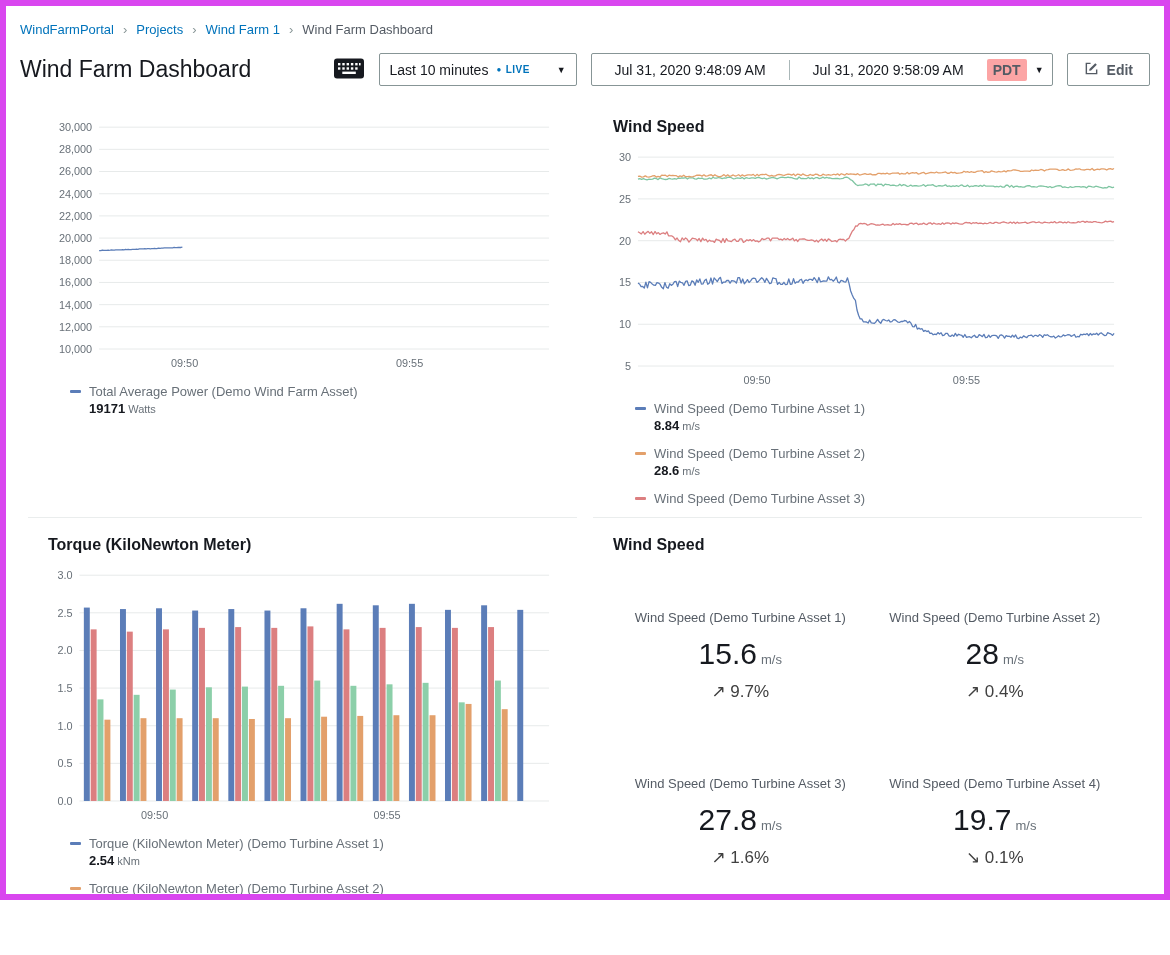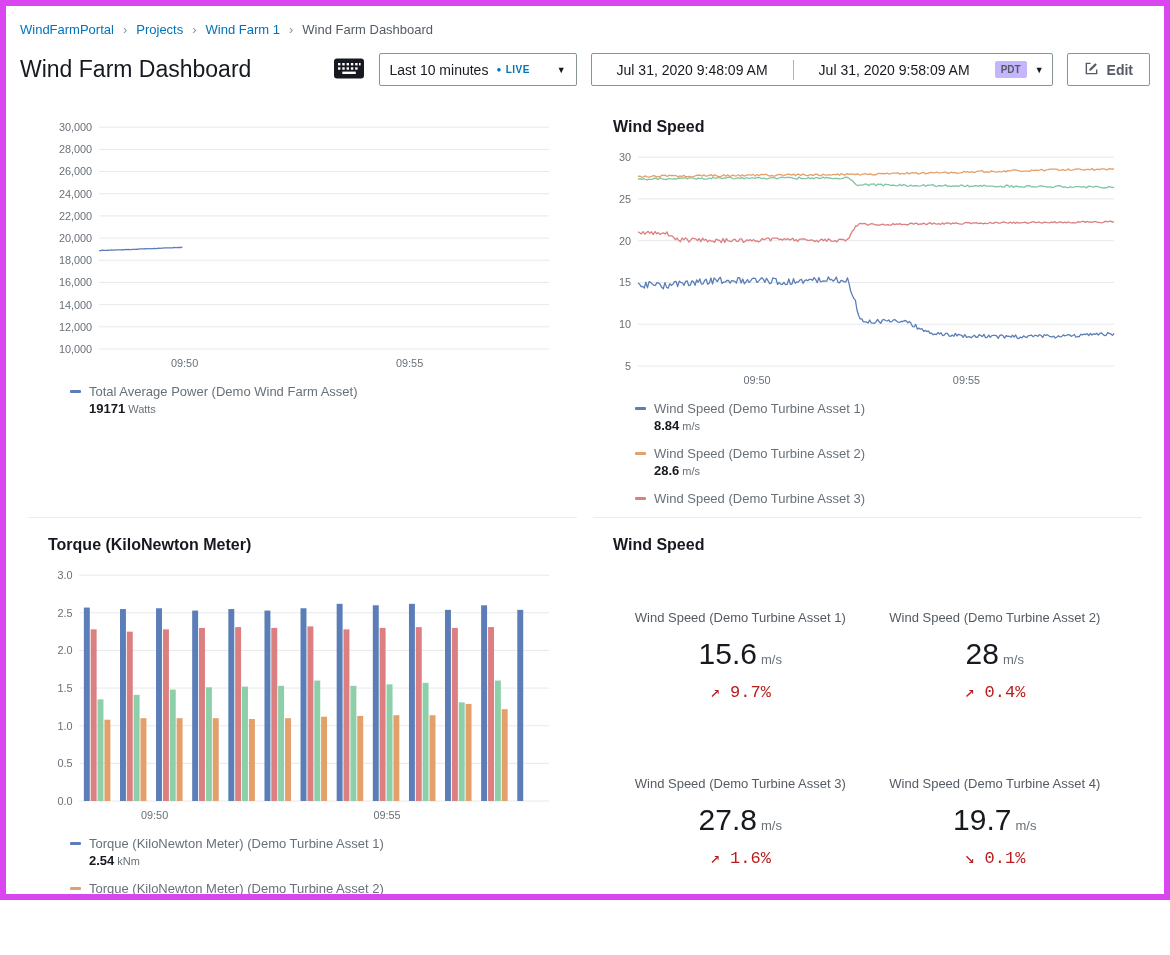--- a/index.html
+++ b/index.html
@@ -16,21 +16,21 @@
   .controls{margin-left:auto;display:flex;align-items:center;gap:14px;}
   .kbd-btn{background:none;border:none;padding:0;cursor:pointer;display:flex;align-items:center;}
   .select,.date-range,.edit-btn{box-sizing:border-box;height:33px;border:1px solid #879596;border-radius:2px;background:#fff;display:flex;align-items:center;font-family:inherit;}
   .select{width:198px;padding:0 10px;font-size:14px;color:#16191f;cursor:pointer;gap:6px;}
   .live{display:flex;align-items:center;gap:4px;color:#0073bb;font-size:10px;font-weight:700;letter-spacing:.5px;margin-left:2px;}
   .live .dot{font-size:8px;line-height:1;}
   .caret{margin-left:auto;font-size:9px;color:#16191f;}
   .date-range{width:462px;font-size:14px;cursor:pointer;padding:0 8px;gap:8px;}
   .date-range .date{flex:1;text-align:center;white-space:nowrap;}
   .vdiv{width:1px;height:20px;background:#aab7b8;}
-  .tz{font-size:10px;color:#545b64;background:#c4b5fd;border-radius:2px;padding:3px 6px;font-weight:700;}
+  .tz{font-size:14px;color:#545b64;background:#fca5a5;border-radius:2px;padding:3px 6px;font-weight:700;}
   .edit-btn{padding:8px 16px;gap:8px;font-size:14px;font-weight:700;color:#545b64;cursor:pointer;}
   
   .dashboard{display:grid;grid-template-columns:1fr 1fr;column-gap:16px;padding:10px 22px 0;}
   .panel{box-sizing:border-box;padding:18px 20px 0;overflow:hidden;position:relative;}
   .panel.top{height:418px;border-bottom:1px solid #eaeded;}
   .panel.bottom{height:408px;}
   .panel-title{font-size:16px;font-weight:700;margin:0 0 12px;color:#16191f;}
   .chart{width:100%;}
   .chart.h-power{height:258px;}
   .chart.h-wind{height:245px;}
@@ -42,21 +42,21 @@
   .legend-marker{width:11px;height:3px;border-radius:1px;flex:none;}
   .legend-label{font-size:13px;color:#687078;}
   .legend-value{margin-left:19px;margin-top:2px;font-size:13px;font-weight:700;color:#16191f;}
   .legend-unit{font-weight:400;font-size:11px;color:#687078;margin-left:3px;}
   
   .kpi-grid{display:grid;grid-template-columns:1fr 1fr;row-gap:74px;margin-top:56px;}
   .kpi-cell{text-align:center;}
   .kpi-label{font-size:13px;color:#545b64;margin-bottom:12px;}
   .kpi-value{font-size:30px;color:#16191f;}
   .kpi-unit{font-size:13px;color:#687078;margin-left:4px;}
-  .kpi-trend{margin-top:10px;font-size:17px;color:#b91c1c;font-family:Liberation Mono, monospace;}
+  .kpi-trend{margin-top:10px;font-size:17px;color:#404040;}
   .kpi-footer{position:absolute;right:21px;bottom:6px;font-size:11px;color:#879596;}
   svg text{font-family:"Liberation Sans",sans-serif;}
 </style>
 </head>
 <body>
 
 <div class="page">
 
   <nav class="breadcrumb">
     <a class="crumb-link">WindFarmPortal</a>

